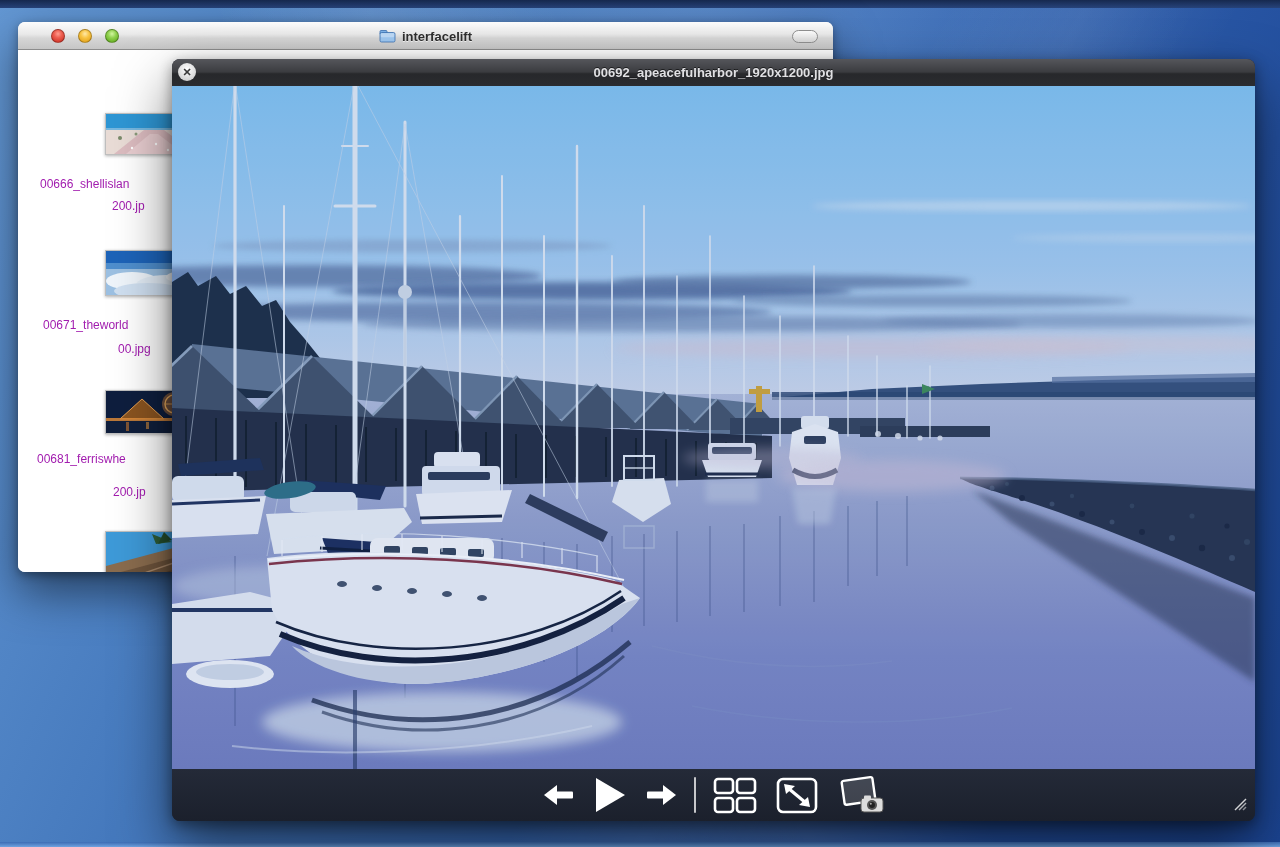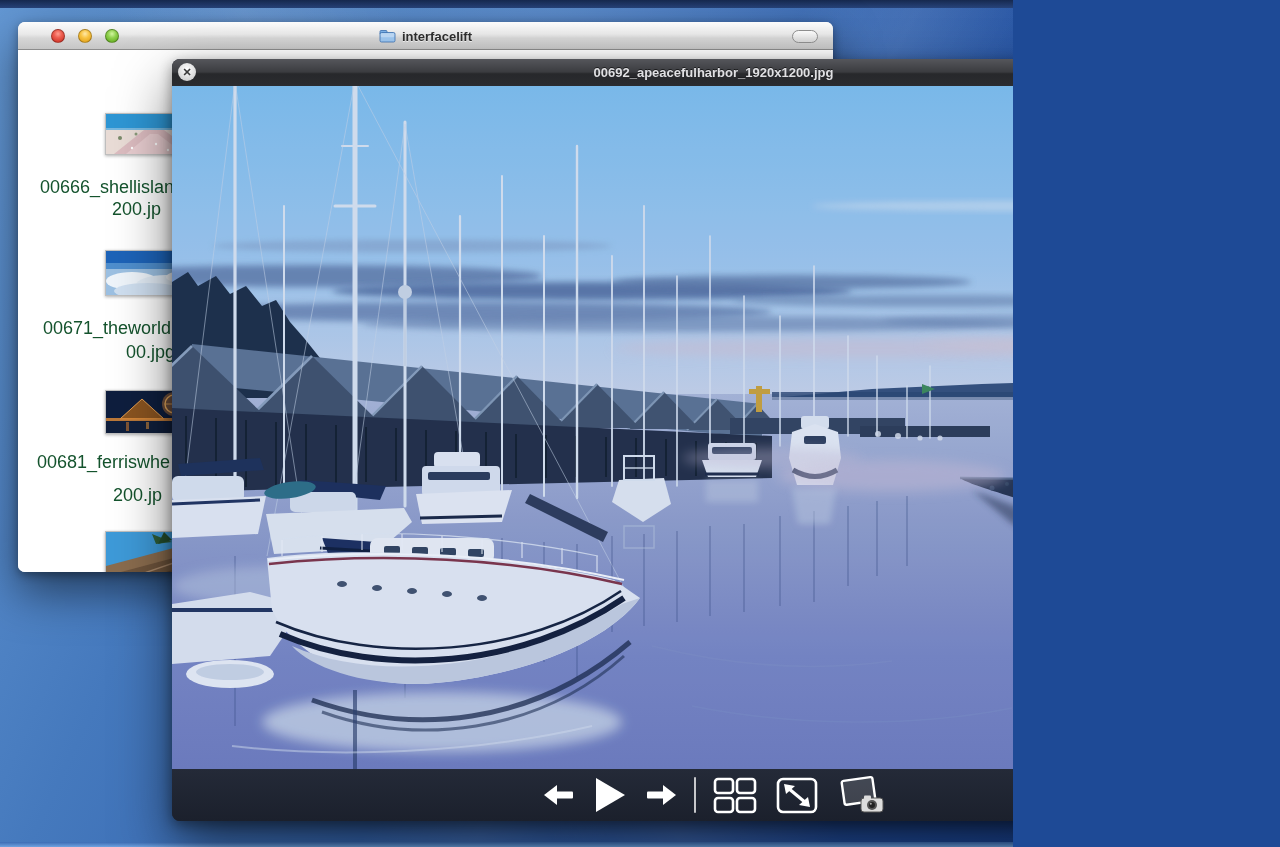--- a/index.html
+++ b/index.html
@@ -1,17 +1,17 @@
 <!DOCTYPE html>
 <html><head>
 <meta charset="utf-8">
 <style>
   html,body{margin:0;padding:0;background:#1e4a96;}
   *{box-sizing:border-box;}
-  .screen{position:relative;width:1013px;height:847px;overflow:hidden;
+  .screen{position:relative;width:1280px;height:847px;overflow:hidden;
     font-family:"Liberation Sans",sans-serif;
     background:linear-gradient(115deg,#6397d3 0%,#4579bd 30%,#3465b0 55%,#234f9e 80%,#1b4492 100%);}
   .wp-streak1{position:absolute;inset:0;background:linear-gradient(62deg,rgba(255,255,255,0) 38%,rgba(255,255,255,.09) 47%,rgba(255,255,255,0) 58%);pointer-events:none;}
   .wp-streak2{position:absolute;inset:0;background:linear-gradient(118deg,rgba(255,255,255,0) 55%,rgba(255,255,255,.07) 63%,rgba(255,255,255,0) 72%);pointer-events:none;}
   .wp-glow{position:absolute;inset:0;background:radial-gradient(ellipse 700px 300px at 55% 0%,rgba(160,200,245,.30),rgba(160,200,245,0) 70%);pointer-events:none;}
   .top-strip{position:absolute;left:0;top:0;width:1280px;height:8px;background:linear-gradient(180deg,#16294f,#27437a);}
   .bottom-strip{position:absolute;left:0;bottom:0;width:1280px;height:5px;background:linear-gradient(180deg,#3c6cb4,#6fa3e0);}
 
   
   .finder{position:absolute;left:18px;top:22px;width:815px;height:550px;border-radius:7px;
@@ -23,21 +23,21 @@
   .light.red{left:33px;background:radial-gradient(circle at 50% 32%,#ff9c8f 0%,#ee5f51 38%,#c8281c 100%);}
   .light.yellow{left:60px;background:radial-gradient(circle at 50% 32%,#ffe9a8 0%,#f8c341 42%,#dd9a12 100%);}
   .light.green{left:87px;background:radial-gradient(circle at 50% 32%,#d2f5a0 0%,#8ed04c 42%,#59a416 100%);}
   .finder-title{position:absolute;left:0;top:0;width:100%;height:28px;display:flex;align-items:center;justify-content:center;gap:6px;
     font-size:13px;font-weight:bold;color:#2e2e2e;text-shadow:0 1px 0 rgba(255,255,255,.7);}
   .pill{position:absolute;right:15px;top:8px;width:26px;height:13px;border-radius:7px;border:1px solid #909090;
     background:linear-gradient(180deg,#fdfdfd,#d8d8d8);padding:0;cursor:default;}
   .finder-content{position:absolute;left:0;top:28px;width:100%;height:522px;background:#fff;border-radius:0 0 7px 7px;overflow:hidden;}
   .thumb{position:absolute;left:87px;border:1px solid rgba(0,0,0,.25);box-shadow:0 1px 3px rgba(0,0,0,.3);padding:0;background:none;}
   .thumb svg{display:block;}
-  .fname{position:absolute;font-size:18px;color:#14532d;white-space:nowrap;}
+  .fname{position:absolute;font-size:12px;color:#a21caf;white-space:nowrap;}
 
   
   .viewer{position:absolute;left:172px;top:59px;width:1083px;height:762px;border-radius:8px;
     box-shadow:0 26px 55px rgba(0,0,0,.55),0 4px 14px rgba(0,0,0,.4);background:#1e2330;}
   .viewer-titlebar{position:absolute;left:0;top:0;width:100%;height:27px;border-radius:8px 8px 0 0;
     background:linear-gradient(180deg,#55565b,#3b3c40 48%,#27282b 55%,#2b2c30);}
   .viewer-title{position:absolute;left:0;top:0;width:100%;height:27px;display:flex;align-items:center;justify-content:center;
     font-size:13px;font-weight:bold;color:#e0e0e3;text-shadow:0 -1px 0 rgba(0,0,0,.6);}
   .viewer-close{position:absolute;left:6px;top:4px;width:18px;height:18px;border-radius:50%;border:none;padding:0;
     background:radial-gradient(circle at 50% 35%,#ffffff,#d2d2d2 75%,#b8b8b8);
@@ -103,21 +103,21 @@
           <rect width="90" height="44" fill="#1d63b8"></rect>
           <rect y="12" width="90" height="8" fill="#4f8ecd"></rect>
           <rect y="18" width="90" height="26" fill="#9cc0e2"></rect>
           <ellipse cx="26" cy="30" rx="26" ry="9" fill="#eef4fa"></ellipse>
           <ellipse cx="60" cy="34" rx="30" ry="10" fill="#e2ecf6"></ellipse>
           <ellipse cx="78" cy="26" rx="18" ry="6" fill="#f4f8fc"></ellipse>
           <ellipse cx="42" cy="40" rx="34" ry="8" fill="#cfdff0"></ellipse>
         </svg>
       </button>
       <span class="fname" style="left:25px;top:268px;">00671_theworld</span>
-      <span class="fname" style="left:108px;top:292px;">00.jpg</span>
+      <span class="fname" style="left:100px;top:292px;">00.jpg</span>
 
       <button class="thumb" style="top:340px;">
         <svg width="90" height="42" viewBox="0 0 90 42">
           <rect width="90" height="42" fill="#0e1e3e"></rect>
           <circle cx="68" cy="13" r="12" fill="#e89040" opacity="0.45"></circle>
           <circle cx="68" cy="13" r="9" fill="none" stroke="#f0b060" stroke-width="1.4"></circle>
           <line x1="59" y1="13" x2="77" y2="13" stroke="#f0b060" stroke-width="0.8"></line>
           <line x1="68" y1="4" x2="68" y2="22" stroke="#f0b060" stroke-width="0.8"></line>
           <polygon points="14,28 36,8 58,28" fill="#8a5420" stroke="#e8a050" stroke-width="1"></polygon>
           <rect y="27" width="90" height="3" fill="#d88838" opacity="0.85"></rect>

